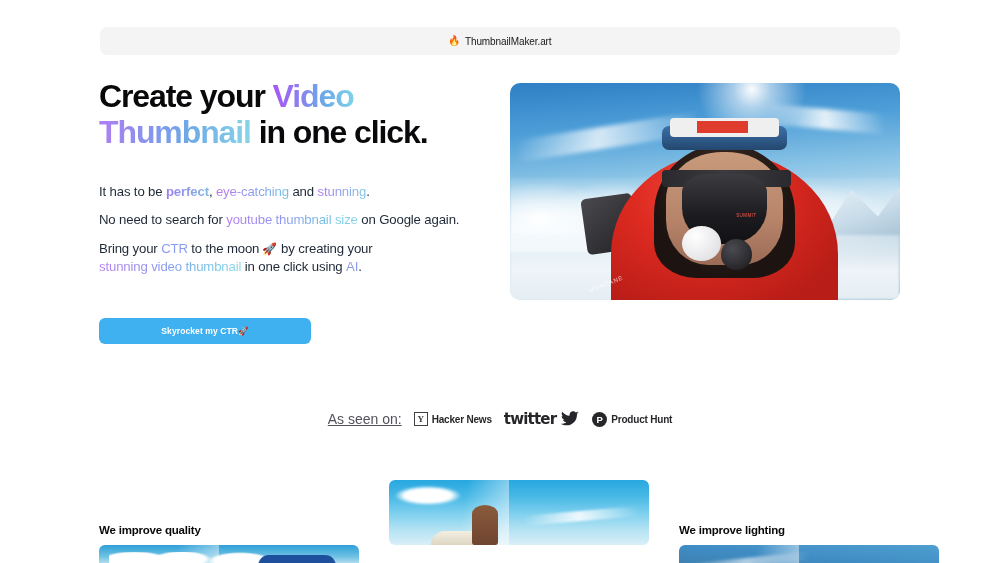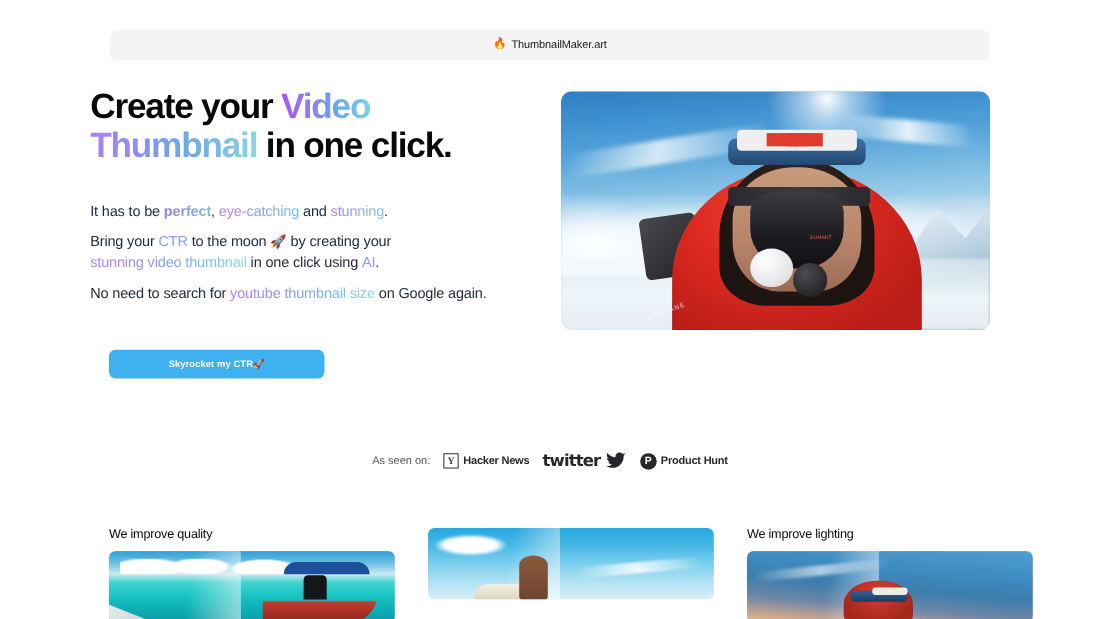--- a/index.html
+++ b/index.html
@@ -28,21 +28,21 @@
   .topbar .brand {
     font-size: 10px;
     font-weight: 400;
     color: #18181b;
     letter-spacing: -0.1px;
   }
 
   
   .hero { position: absolute; left: 0; top: 70px; width: 1000px; height: 300px; }
 
-  .hero-left { position: absolute; left: 82px; top: 8px; width: 400px; }
+  .hero-left { position: absolute; left: 99px; top: 8px; width: 400px; }
 
   h1.headline {
     font-size: 32px;
     line-height: 36px;
     font-weight: 800;
     letter-spacing: -1.1px;
     color: #09090b;
     margin: 0 0 14px 0;
   }
   .grad {
@@ -92,21 +92,21 @@
     -webkit-background-clip: text; background-clip: text;
     color: transparent; -webkit-text-fill-color: transparent; font-weight: 500;
   }
   .hl-blue {
     color: #8b9cf0; font-weight: 500;
   }
   .rocket { font-size: 12px; }
 
   .cta {
     position: absolute; left: 99px; top: 248px;
-    width: 196px; height: 26px;
+    width: 212px; height: 26px;
     background: #3fb0f0;
     border: none;
     border-radius: 6px;
     color: #ffffff;
     font-size: 8.5px;
     font-weight: 600;
     font-family: "Liberation Sans", sans-serif;
     letter-spacing: 0.1px;
     cursor: pointer;
     display: flex; align-items: center; justify-content: center; gap: 0;
@@ -234,21 +234,21 @@
   .brand-red {
     position: absolute; left: 58%; top: 60%;
     font-size: 4.5px; color: #ff5a4a; letter-spacing: 0.4px;
   }
 
   
   .seenon {
     position: absolute; left: 0; top: 410px; width: 1000px;
     display: flex; align-items: center; justify-content: center; gap: 12px;
   }
-  .seen-label { font-size: 10px; color: #52525b; font-weight: 500; }
+  .seen-label { font-size: 14px; color: #52525b; font-weight: 500; text-decoration: underline; }
   .logo-item { display: flex; align-items: center; gap: 4px; }
   .hn-box {
     width: 14px; height: 14px;
     border: 1.3px solid #3f3f46;
     display: flex; align-items: center; justify-content: center;
     font-size: 9px; font-weight: 700; color: #3f3f46;
     font-family: "Liberation Serif", serif;
   }
   .logo-name { font-size: 10px; font-weight: 700; color: #27272a; letter-spacing: -0.2px; }
   .twitter-word {
@@ -264,22 +264,22 @@
     font-family: "Liberation Sans", sans-serif;
   }
 
   
   .features {
     position: absolute; left: 99px; top: 480px;
     display: flex; gap: 30px;
   }
   .feature { width: 260px; }
   .feature h3 {
-    font-size: 11.5px; font-weight: 400; color: #09090b;
-    letter-spacing: -0.2px; margin-bottom: 9px;
+    font-size: 11.5px; font-weight: 700; color: #09090b;
+    letter-spacing: -0.2px; margin-bottom: 9px; margin-top: 44px;
   }
   .feature-img {
     position: relative;
     width: 260px; height: 65px;
     border-radius: 6px;
     overflow: hidden;
   }
   .split {
     position: absolute; inset: 0;
   }
@@ -383,26 +383,26 @@
         <span class="grad2">Thumbnail</span><span> in one click.</span>
       </h1>
 
 
       <p class="body">
         <br>
         <span>It has to be </span><span class="hl-a">perfect</span><span>, </span><span class="hl-b">eye-catching</span><span> and </span><span class="hl-c">stunning</span><span>.</span>
       </p>
 
       <p class="body">
+        <span>No need to search for </span><span class="hl">youtube thumbnail size</span><span> on Google again.</span>
+      </p>
+
+      <p class="body">
         <span>Bring your </span><span class="hl-blue">CTR</span><span> to the moon </span><span class="rocket">🚀</span><span> by creating your </span><br>
         <span class="hl">stunning video thumbnail</span><span> in one click using </span><span class="hl-blue">AI</span><span>.</span>
-      </p>
-
-      <p class="body">
-        <span>No need to search for </span><span class="hl">youtube thumbnail size</span><span> on Google again.</span>
       </p>
     </div>
 
     <button class="cta">
       <span>Skyrocket my CTR</span>
       <span>🚀</span>
     </button>
 
     <div class="hero-right">
       <div class="hero-img">

